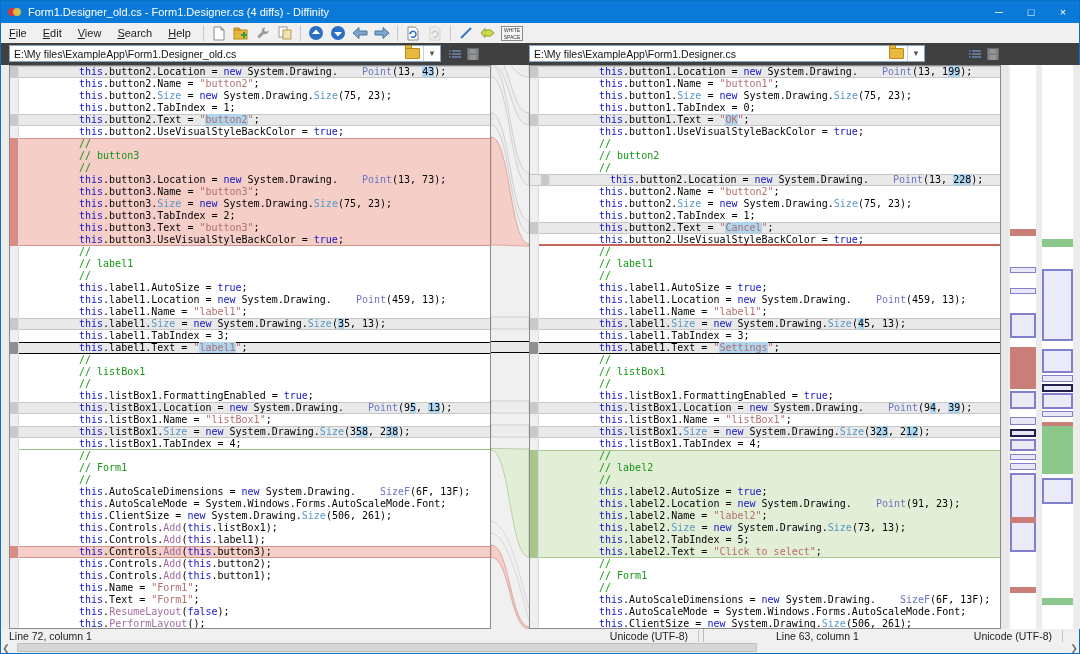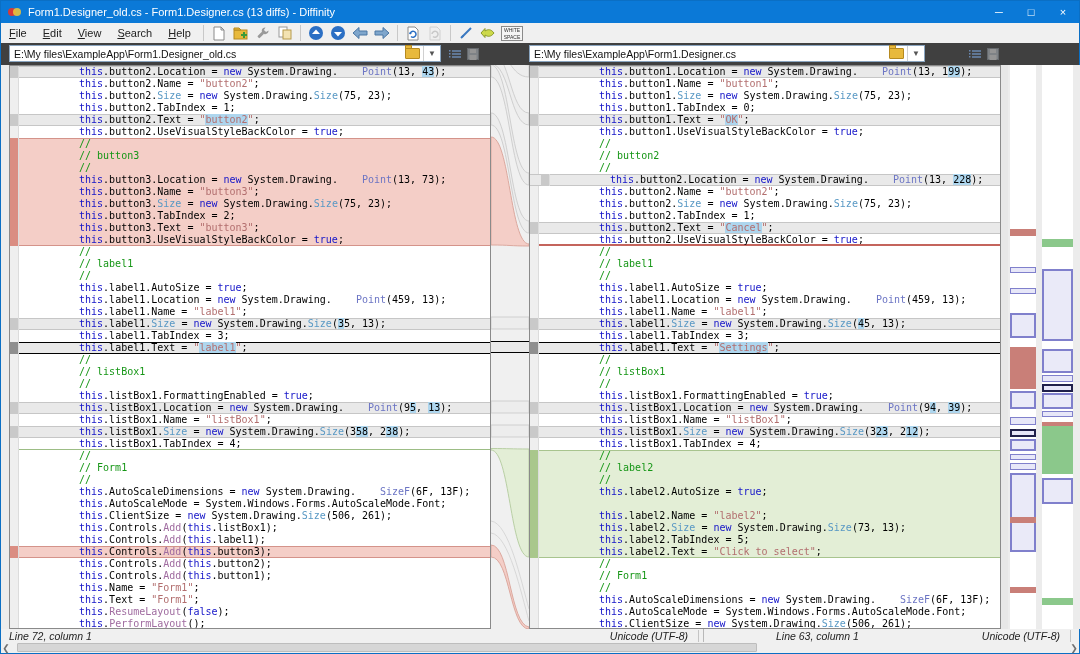--- a/index.html
+++ b/index.html
@@ -57,43 +57,43 @@
   .mapcol-right{left:1041px;width:31px;}
   .mblk{position:absolute;left:0;right:0;box-sizing:border-box;}
   .m-chg{background:#e7e7f8;border:1px solid #8080cc;}
   .m-box{background:#eaeaf8;border:2px solid #8080cc;}
   .m-red{background:#c97f78;}
   .m-green{background:#8bc88b;}
   .m-cur{background:#e7e7f8;border:2px solid #20204a;}
 
   
   .statusbar{position:absolute;left:0;top:628px;right:0;height:13px;background:#f0f0f0;font-size:10.5px;color:#222;}
-  .st-sec{position:absolute;top:0;height:13px;display:flex;align-items:center;font-style:italic;}
+  .st-sec{position:absolute;top:0;height:13px;display:flex;align-items:center;}
   .st-left{left:0;width:703px;border-right:1px solid #b8b8b8;box-sizing:border-box;}
-  .st-right{left:703px;right:4px;}
+  .st-right{left:703px;right:12px;}
   .st-line{padding-left:8px;}
   .st-right .st-line{padding-left:72px;}
   .st-fill{flex:1;}
   .st-enc{padding-right:10px;border-right:1px solid #c4c4c4;margin-right:4px;}
   .hscroll{position:absolute;left:0;top:641px;right:0;height:11px;background:#f0f0f0;display:flex;align-items:center;}
   .harrow{width:10px;text-align:center;font-size:9px;color:#707070;}
   .htrack{flex:1;height:9px;background:#f0f0f0;position:relative;}
   .hthumb{position:absolute;left:6px;top:0;width:740px;height:9px;background:#d6d6d6;border:1px solid #bdbdbd;box-sizing:border-box;border-radius:1px;}
 </style>
 </head>
 <body>
 
 <div class="window">
 
   <div class="titlebar">
     <span class="appicon">
         <i class="r"></i>
         <i class="y"></i>
       </span>
-    <span class="title-text">Form1.Designer_old.cs  -  Form1.Designer.cs (13 diffs) - Diffinity</span>
+    <span class="title-text">Form1.Designer_old.cs  -  Form1.Designer.cs (4 diffs) - Diffinity</span>
     <span class="tb-spacer"></span>
     <span class="winbtn">─</span>
     <span class="winbtn">□</span>
     <span class="winbtn">×</span>
   </div>
 
   <div class="menubar">
     <span id="menu-items" style="display:flex;">
         <span class="menu-item"><u>F</u>ile</span>
         <span class="menu-item"><u>E</u>dit</span>
@@ -348,21 +348,21 @@
         <div class="row"><span class="marker"></span><span class="code"><span class="c">//</span></span></div>
         <div class="row"><span class="marker"></span><span class="code"><span class="k">this</span>.listBox1.FormattingEnabled = <span class="k">true</span>;</span></div>
         <div class="row bg-diff" style="box-shadow: rgb(198, 198, 198) 0px 1px 0px inset, rgb(198, 198, 198) 0px -1px 0px inset;"><span class="marker"></span><span class="code"><span class="k">this</span>.listBox1.Location = <span class="k">new</span> System.Drawing.<span class="t1">Point</span>(9<span class="hl">4</span>, <span class="hl">39</span>);</span></div>
         <div class="row"><span class="marker"></span><span class="code"><span class="k">this</span>.listBox1.Name = <span class="s">"listBox1"</span>;</span></div>
         <div class="row bg-diff" style="box-shadow: rgb(198, 198, 198) 0px 1px 0px inset, rgb(198, 198, 198) 0px -1px 0px inset;"><span class="marker"></span><span class="code"><span class="k">this</span>.listBox1.<span class="t2">Size</span> = <span class="k">new</span> System.Drawing.<span class="t2">Size</span>(3<span class="hl">23</span>, 2<span class="hl">12</span>);</span></div>
         <div class="row"><span class="marker"></span><span class="code"><span class="k">this</span>.listBox1.TabIndex = 4;</span></div>
         <div class="row bg-added" style="box-shadow: rgb(168, 196, 142) 0px 1px 0px inset;"><span class="marker"></span><span class="code"><span class="c">//</span></span></div>
         <div class="row bg-added"><span class="marker"></span><span class="code"><span class="c">// label2</span></span></div>
         <div class="row bg-added"><span class="marker"></span><span class="code"><span class="c">//</span></span></div>
         <div class="row bg-added"><span class="marker"></span><span class="code"><span class="k">this</span>.label2.AutoSize = <span class="k">true</span>;</span></div>
-        <div class="row bg-added"><span class="marker"></span></div>
+        <div class="row bg-added"><span class="marker"></span><span class="code"><span class="k">this</span>.label2.Location = <span class="k">new</span> System.Drawing.<span class="t1">Point</span>(91, 23);</span></div>
         <div class="row bg-added"><span class="marker"></span><span class="code"><span class="k">this</span>.label2.Name = <span class="s">"label2"</span>;</span></div>
         <div class="row bg-added"><span class="marker"></span><span class="code"><span class="k">this</span>.label2.<span class="t2">Size</span> = <span class="k">new</span> System.Drawing.<span class="t2">Size</span>(73, 13);</span></div>
         <div class="row bg-added"><span class="marker"></span><span class="code"><span class="k">this</span>.label2.TabIndex = 5;</span></div>
         <div class="row bg-added" style="box-shadow: rgb(168, 196, 142) 0px -1px 0px inset;"><span class="marker"></span><span class="code"><span class="k">this</span>.label2.Text = <span class="s">"Click to select"</span>;</span></div>
         <div class="row"><span class="marker"></span><span class="code"><span class="c">//</span></span></div>
         <div class="row"><span class="marker"></span><span class="code"><span class="c">// Form1</span></span></div>
         <div class="row"><span class="marker"></span><span class="code"><span class="c">//</span></span></div>
         <div class="row"><span class="marker"></span><span class="code"><span class="k">this</span>.AutoScaleDimensions = <span class="k">new</span> System.Drawing.<span class="t1">SizeF</span>(6F, 13F);</span></div>
         <div class="row"><span class="marker"></span><span class="code"><span class="k">this</span>.AutoScaleMode = System.Windows.Forms.AutoScaleMode.Font;</span></div>
         <div class="row"><span class="marker"></span><span class="code"><span class="k">this</span>.ClientSize = <span class="k">new</span> System.Drawing.<span class="t2">Size</span>(506, 261);</span></div>

